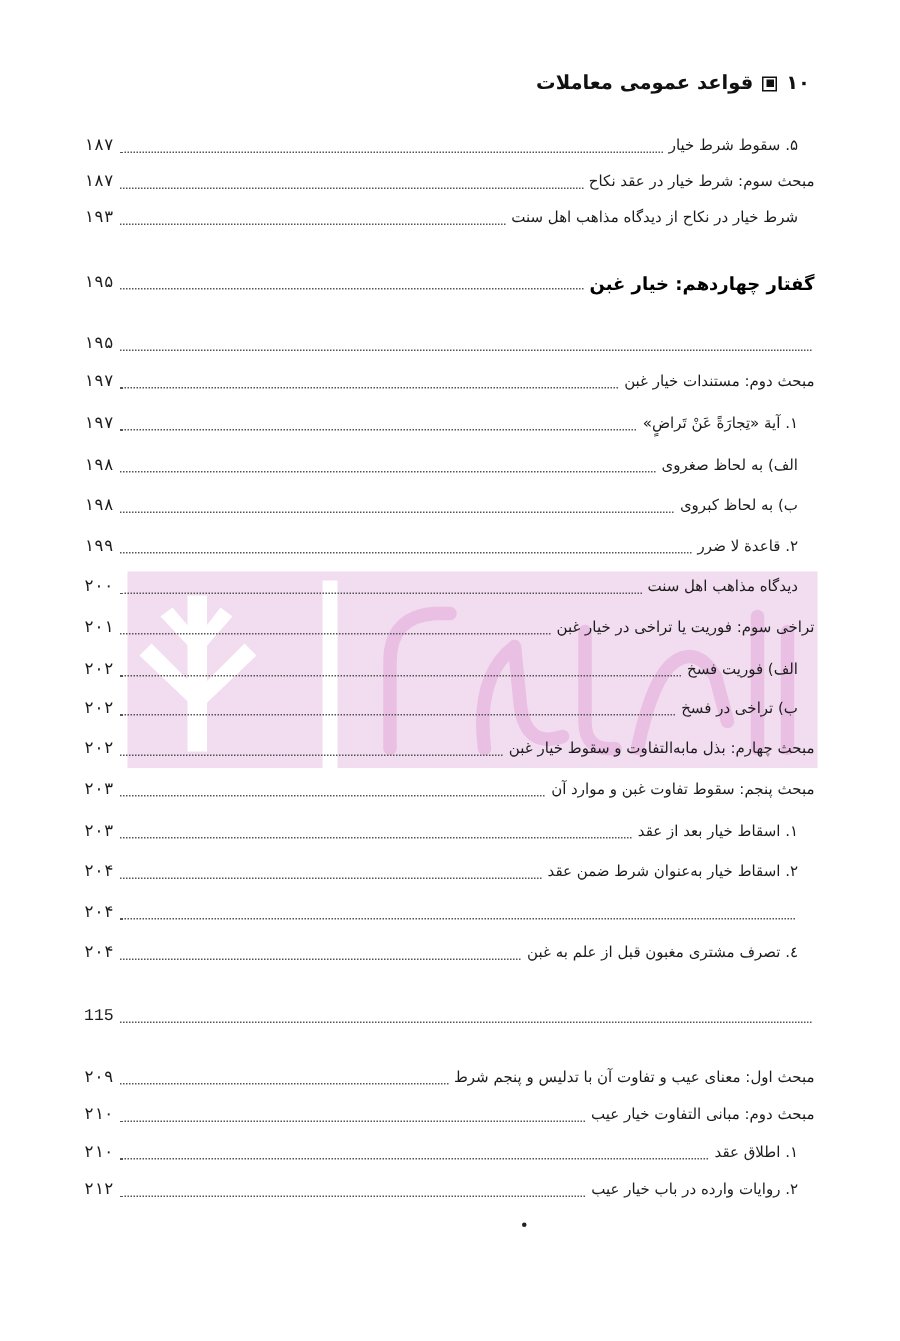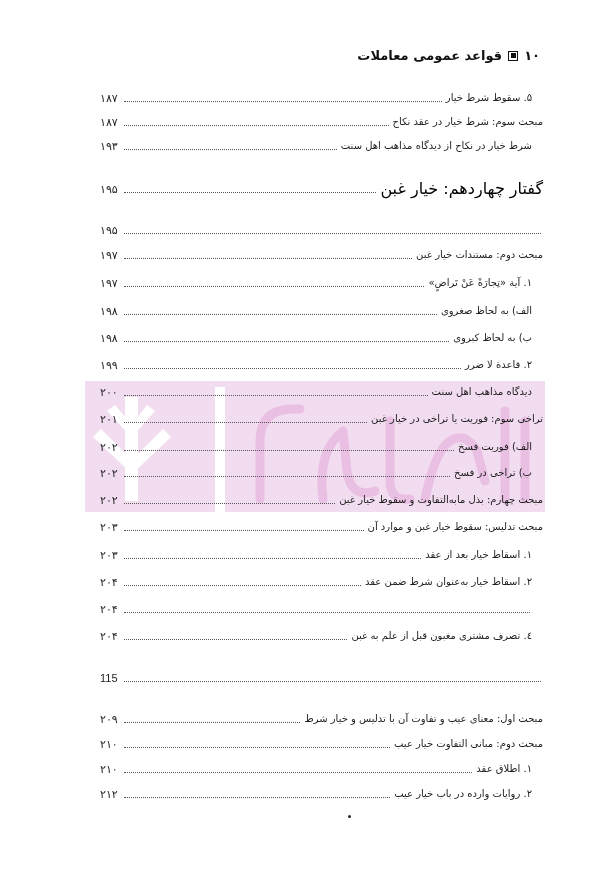--- a/index.html
+++ b/index.html
@@ -26,27 +26,27 @@
   .watermark svg { position: absolute; left: 0; top: 0; }
   .toc-row {
     position: absolute; left: 56px; right: 57px; height: 18px;
     display: flex; flex-direction: row-reverse; align-items: flex-end; z-index: 1;
     font-size: 11.5px; line-height: 16px;
   }
   .toc-row .label {
     direction: rtl; white-space: nowrap; font-family: "DejaVu Sans", sans-serif; font-size: 10px;
     color: #1c1c1c; padding-left: 2px;
   }
-  .toc-row.heading .label { font-weight: normal; font-size: 16px; color: #000; }
+  .toc-row.heading .label { font-weight: bold; font-size: 12px; color: #000; }
   .toc-row .leader {
     flex: 1; border-bottom: 1.4px dotted #555; margin: 0 2px 4px 2px; height: 0;
   }
   .toc-row .page-no {
-    direction: rtl; white-space: nowrap; font-family: Liberation Sans, sans-serif; font-size: 11px; color: #1c1c1c;
-    min-width: 22px; text-align: left; margin-left: 44px;
+    direction: rtl; white-space: nowrap; font-family: Liberation Mono, monospace; font-size: 11px; color: #1c1c1c;
+    min-width: 22px; text-align: left;
   }
   .indent-1 .label { margin-right: 0; }
   .indent-2 { right: 68px; }
   .bottom-dot {
     position: absolute; left: 348px; top: 815px; width: 3px; height: 3px; border-radius: 50%; background: #222;
   }
 </style>
 </head>
 <body>
 
@@ -152,21 +152,21 @@
     <span class="label">ب) تراخی در فسخ</span>
     <span class="leader"></span>
     <span class="page-no">۲۰۲</span>
   </div>
   <div class="toc-row indent-1" style="top:490px">
     <span class="label">مبحث چهارم: بذل مابه‌التفاوت و سقوط خیار غبن</span>
     <span class="leader"></span>
     <span class="page-no">۲۰۲</span>
   </div>
   <div class="toc-row indent-1" style="top:517px">
-    <span class="label">مبحث تدلیس: سقوط خیار غبن و موارد آن</span>
+    <span class="label">مبحث پنجم: سقوط تفاوت غبن و موارد آن</span>
     <span class="leader"></span>
     <span class="page-no">۲۰۳</span>
   </div>
   <div class="toc-row indent-2" style="top:545px">
     <span class="label">۱. اسقاط خیار بعد از عقد</span>
     <span class="leader"></span>
     <span class="page-no">۲۰۳</span>
   </div>
   <div class="toc-row indent-2" style="top:572px">
     <span class="label">۲. اسقاط خیار به‌عنوان شرط ضمن عقد</span>
@@ -182,21 +182,21 @@
     <span class="leader"></span>
     <span class="page-no">۲۰۴</span>
   </div>
 
   <div class="toc-row heading" style="top:668px">
     <span class="leader"></span>
     <span class="page-no">115</span>
   </div>
 
   <div class="toc-row indent-1" style="top:709px">
-    <span class="label">مبحث اول: معنای عیب و تفاوت آن با تدلیس و خیار شرط</span>
+    <span class="label">مبحث اول: معنای عیب و تفاوت آن با تدلیس و پنجم شرط</span>
     <span class="leader"></span>
     <span class="page-no">۲۰۹</span>
   </div>
   <div class="toc-row indent-1" style="top:734px">
     <span class="label">مبحث دوم: مبانی التفاوت خیار عیب</span>
     <span class="leader"></span>
     <span class="page-no">۲۱۰</span>
   </div>
   <div class="toc-row indent-2" style="top:759px">
     <span class="label">۱. اطلاق عقد</span>

